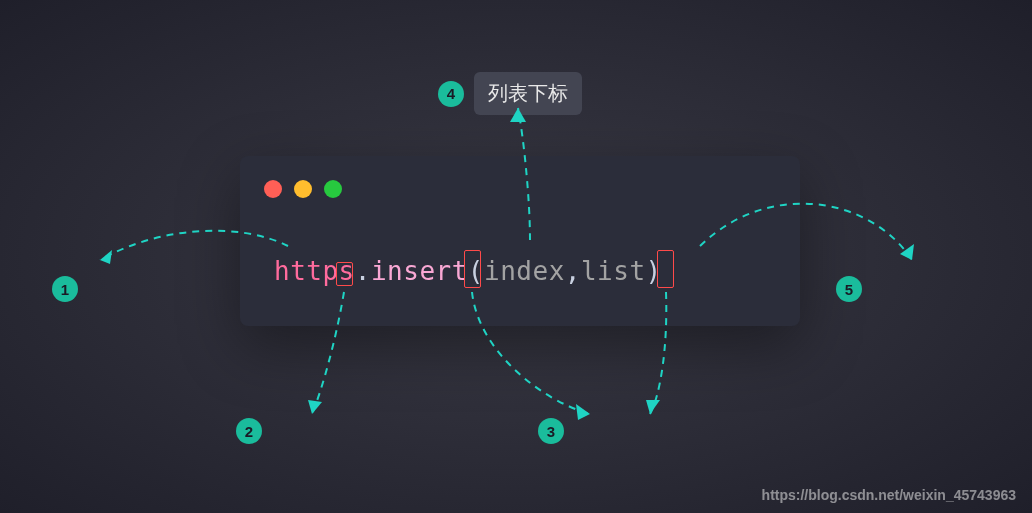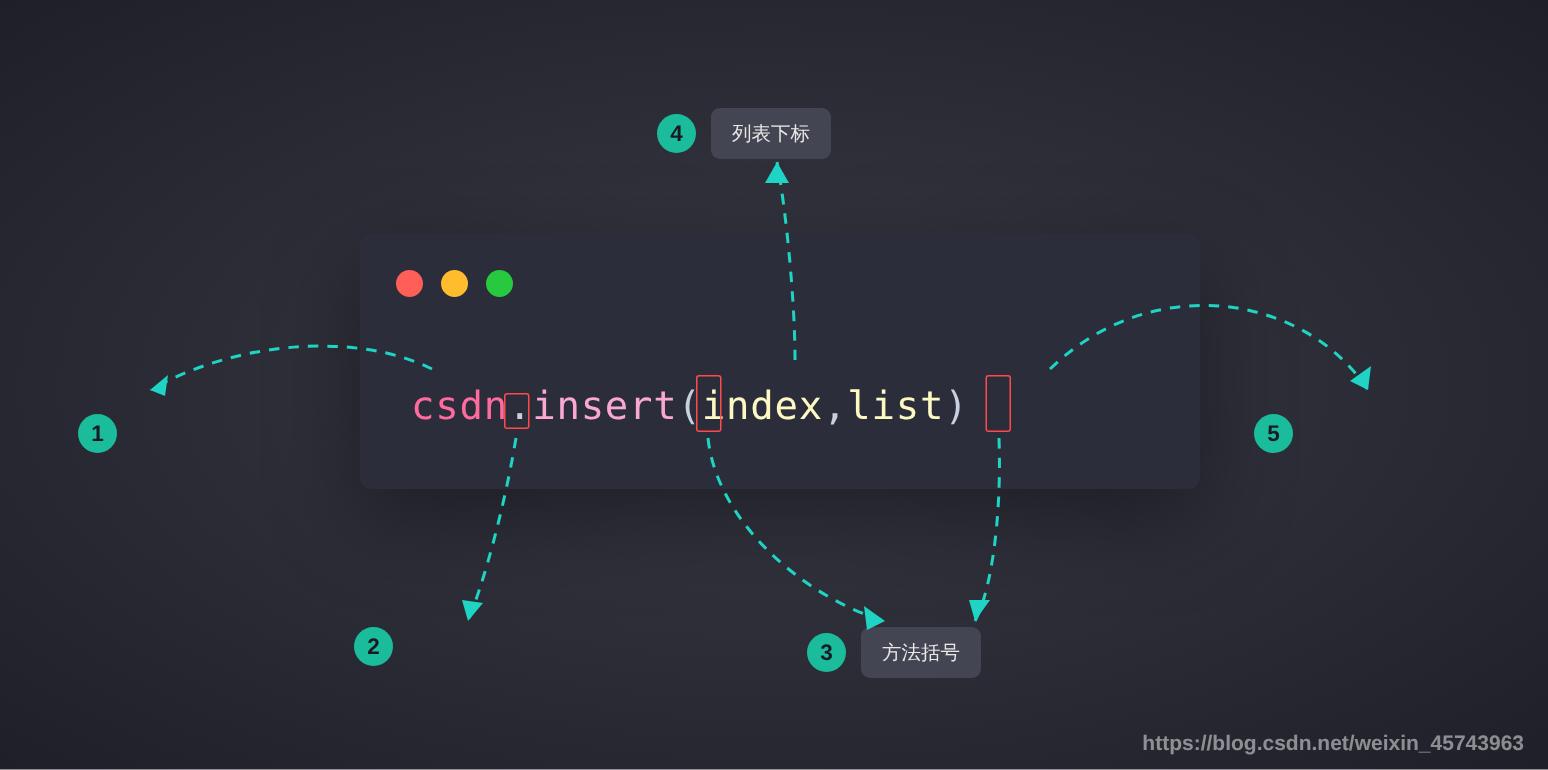--- a/index.html
+++ b/index.html
@@ -42,21 +42,21 @@
   left: 34px;
   font-family: "Menlo", "Consolas", monospace;
   font-size: 26px;
   letter-spacing: 0.5px;
   white-space: nowrap;
 }
 .tok-list { color: #ff6b9d; }
 .tok-dot { color: #c8d0e0; }
 .tok-method { color: #f9a8d4; }
 .tok-paren { color: #c8d0e0; }
-.tok-arg { color: #fef9c3; }
+.tok-arg { color: #a3a3a3; }
 .tok-comma { color: #c8d0e0; }
 .hl-box {
   position: absolute;
   border: 1.5px solid #ff4a4a;
   border-radius: 2px;
 }
 .annotation {
   position: absolute;
   display: flex;
   align-items: center;
@@ -72,21 +72,21 @@
   font-weight: 600;
   display: flex;
   align-items: center;
   justify-content: center;
 }
 .label {
   background: rgba(70,72,85,0.9);
   color: #e8e8e8;
   padding: 8px 14px;
   border-radius: 6px;
-  font-size: 13px;
+  font-size: 20px;
   white-space: nowrap;
 }
 .watermark {
   position: absolute;
   right: 16px;
   bottom: 10px;
   color: rgba(230,230,230,0.55);
   font-size: 14px;
   font-weight: bold;
 }
@@ -110,39 +110,38 @@
 </head>
 <body>
 
 <div class="code-window">
   <div class="dots">
     <div class="dot red"></div>
     <div class="dot yellow"></div>
     <div class="dot green"></div>
   </div>
   <div class="code-line">
-    <span class="tok-list">csdn</span><span class="tok-dot">.</span><span class="tok-method">insert</span><span class="tok-paren">(</span><span class="tok-arg">index</span><span class="tok-comma">,</span><span class="tok-arg">list</span><span class="tok-paren">)</span>
+    <span class="tok-list">https</span><span class="tok-dot">.</span><span class="tok-method">insert</span><span class="tok-paren">(</span><span class="tok-arg">index</span><span class="tok-comma">,</span><span class="tok-arg">list</span><span class="tok-paren">)</span>
   </div>
 
   <div class="hl-box" style="left:96px; top:106px; width:17px; height:24px;"></div>
   <div class="hl-box" style="left:224px; top:94px; width:17px; height:38px;"></div>
   <div class="hl-box" style="left:417px; top:94px; width:17px; height:38px;"></div>
 </div>
 
 <div class="annotation" style="left:52px; top:276px;">
   <div class="badge">1</div>
 </div>
 
 <div class="annotation" style="left:236px; top:418px;">
   <div class="badge">2</div>
 </div>
 
 <div class="annotation" style="left:538px; top:418px;">
   <div class="badge">3</div>
-  <div class="label">方法括号</div>
 </div>
 
 <div class="annotation" style="left:438px; top:72px;">
   <div class="badge">4</div>
   <div class="label">列表下标</div>
 </div>
 
 <div class="annotation" style="left:836px; top:276px;">
   <div class="badge">5</div>
 </div>

